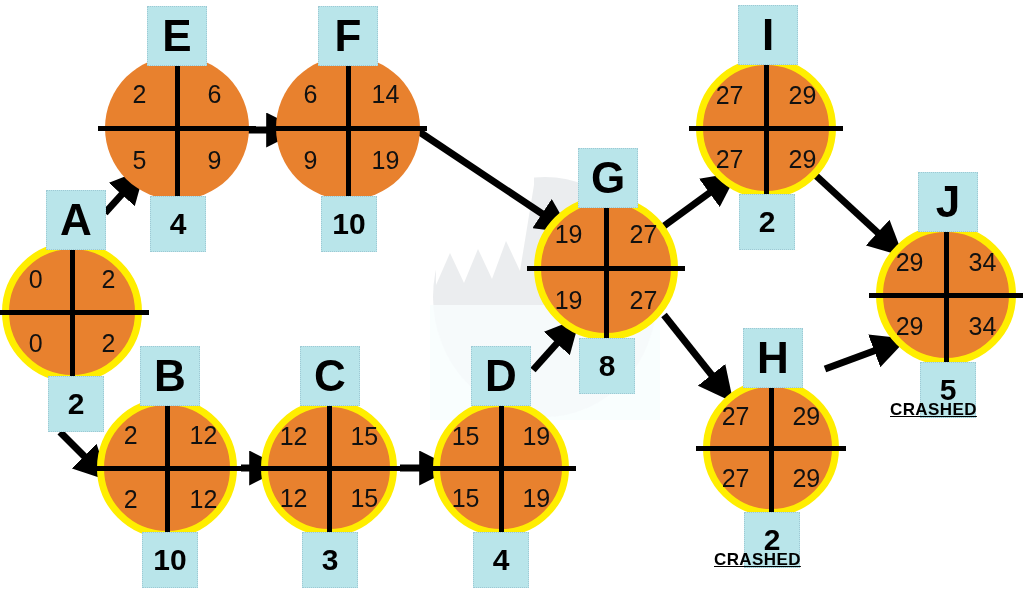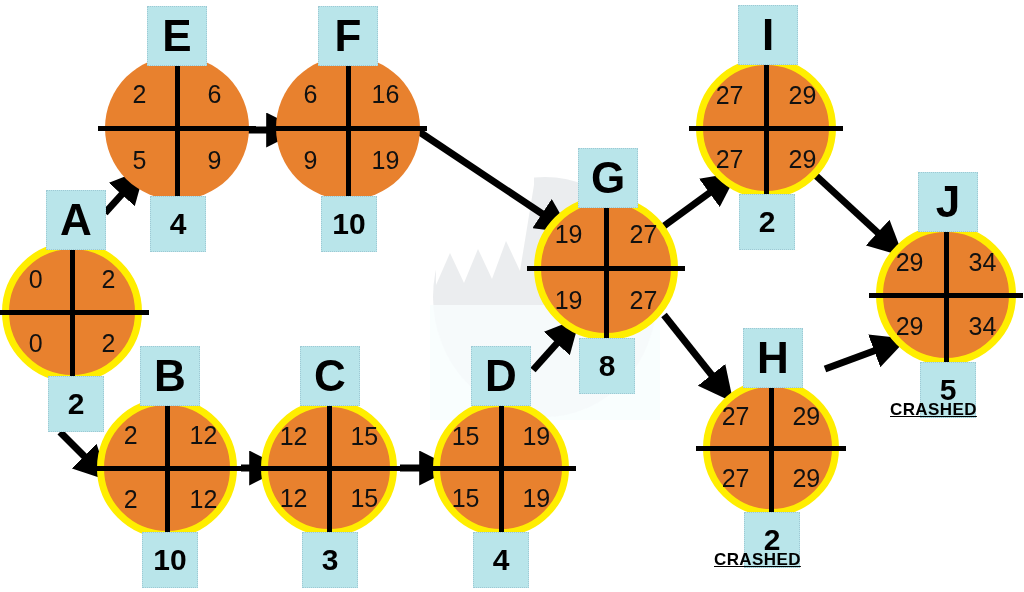--- a/index.html
+++ b/index.html
@@ -158,21 +158,21 @@
         <div class="quad" style="left: 109.56px; top: 148.12px; width: 60px;">5</div>
         <div class="quad" style="left: 184.44px; top: 148.12px; width: 60px;">9</div>
         <div class="cyan-box name-box" style="left: 147px; top: 6px;">E</div>
         <div class="cyan-box dur-box" style="left: 150px; top: 196px;">4</div>
       </div>
       <div class="node">
         <div class="node-circle" style="left: 276px; top: 56px; width: 144px; height: 144px;"></div>
         <div class="divider-v" style="left: 346px; top: 50px; height: 158px;"></div>
         <div class="divider-h" style="left: 269px; top: 126px; width: 158px;"></div>
         <div class="quad" style="left: 280.56px; top: 81.88px; width: 60px;">6</div>
-        <div class="quad" style="left: 355.44px; top: 81.88px; width: 60px;">16</div>
+        <div class="quad" style="left: 355.44px; top: 81.88px; width: 60px;">14</div>
         <div class="quad" style="left: 280.56px; top: 148.12px; width: 60px;">9</div>
         <div class="quad" style="left: 355.44px; top: 148.12px; width: 60px;">19</div>
         <div class="cyan-box name-box" style="left: 318px; top: 6px;">F</div>
         <div class="cyan-box dur-box" style="left: 321px; top: 196px;">10</div>
       </div>
       <div class="node">
         <div class="node-circle critical" style="left: 97px; top: 398px; width: 140px; height: 140px;"></div>
         <div class="divider-v" style="left: 165px; top: 392px; height: 154px;"></div>
         <div class="divider-h" style="left: 90px; top: 466px; width: 154px;"></div>
         <div class="quad" style="left: 100.6px; top: 422.8px; width: 60px;">2</div>

